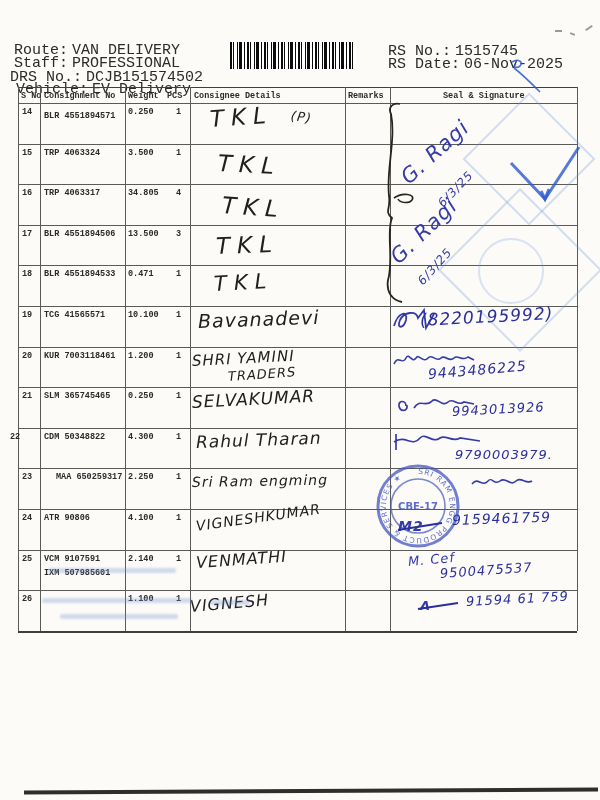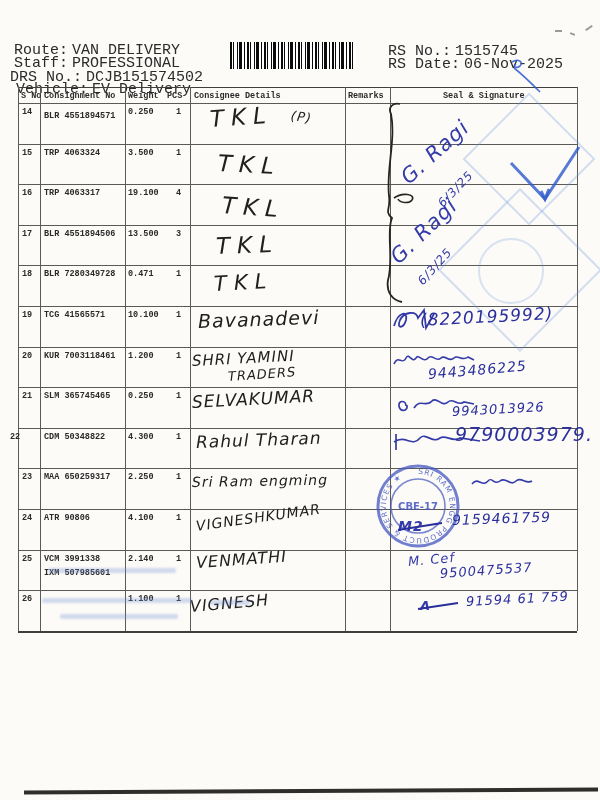--- a/index.html
+++ b/index.html
@@ -101,30 +101,30 @@
   <span class="t" style="left:128px;top:107px">0.250</span>
   <span class="t" style="left:176px;top:107px">1</span>
 
   <span class="t" style="left:22px;top:148px">15</span>
   <span class="t" style="left:44px;top:148px">TRP 4063324</span>
   <span class="t" style="left:128px;top:148px">3.500</span>
   <span class="t" style="left:176px;top:148px">1</span>
 
   <span class="t" style="left:22px;top:188px">16</span>
   <span class="t" style="left:44px;top:188px">TRP 4063317</span>
-  <span class="t" style="left:128px;top:188px">19.100</span>
+  <span class="t" style="left:128px;top:188px">34.805</span>
   <span class="t" style="left:176px;top:188px">4</span>
 
   <span class="t" style="left:22px;top:229px">17</span>
   <span class="t" style="left:44px;top:229px">BLR 4551894506</span>
   <span class="t" style="left:128px;top:229px">13.500</span>
   <span class="t" style="left:176px;top:229px">3</span>
 
   <span class="t" style="left:22px;top:269px">18</span>
-  <span class="t" style="left:44px;top:269px">BLR 7280349728</span>
+  <span class="t" style="left:44px;top:269px">BLR 4551894533</span>
   <span class="t" style="left:128px;top:269px">0.471</span>
   <span class="t" style="left:176px;top:269px">1</span>
 
   <span class="t" style="left:22px;top:310px">19</span>
   <span class="t" style="left:44px;top:310px">TCG 41565571</span>
   <span class="t" style="left:128px;top:310px">10.100</span>
   <span class="t" style="left:176px;top:310px">1</span>
 
   <span class="t" style="left:22px;top:351px">20</span>
   <span class="t" style="left:44px;top:351px">KUR 7003118461</span>
@@ -135,31 +135,31 @@
   <span class="t" style="left:44px;top:391px">SLM 365745465</span>
   <span class="t" style="left:128px;top:391px">0.250</span>
   <span class="t" style="left:176px;top:391px">1</span>
 
   <span class="t" style="left:10px;top:432px">22</span>
   <span class="t" style="left:44px;top:432px">CDM 50348822</span>
   <span class="t" style="left:128px;top:432px">4.300</span>
   <span class="t" style="left:176px;top:432px">1</span>
 
   <span class="t" style="left:22px;top:472px">23</span>
-  <span class="t" style="left:44px;top:472px">MAA 650259317</span>
+  <span class="t" style="left:56px;top:472px">MAA 650259317</span>
   <span class="t" style="left:128px;top:472px">2.250</span>
   <span class="t" style="left:176px;top:472px">1</span>
 
   <span class="t" style="left:22px;top:513px">24</span>
   <span class="t" style="left:44px;top:513px">ATR 90806</span>
   <span class="t" style="left:128px;top:513px">4.100</span>
   <span class="t" style="left:176px;top:513px">1</span>
 
   <span class="t" style="left:22px;top:554px">25</span>
-  <span class="t" style="left:44px;top:554px">VCM 3991338</span>
+  <span class="t" style="left:44px;top:554px">VCM 9107591</span>
   <span class="t" style="left:128px;top:554px">2.140</span>
   <span class="t" style="left:176px;top:554px">1</span>
 
   <span class="t" style="left:22px;top:594px">26</span>
   <span class="t" style="left:44px;top:568px">IXM 507985601</span>
   <span class="t" style="left:128px;top:594px">1.100</span>
   <span class="t" style="left:176px;top:594px">1</span>
 
   <span class="hw tkl" style="left:210px;top:106px;transform:rotate(-4deg)">TKL</span>
   <span class="hw" style="left:291px;top:108px;font-size:13px;transform:rotate(8deg)">(P)</span>
@@ -206,21 +206,21 @@
   <span class="hw ink2" style="left:428px;top:366px;font-size:14px;transform:rotate(-5deg)">9443486225</span>
 
   <svg class="scb" style="left:396px;top:394px" width="80" height="26" viewBox="0 0 80 26">
     <path d="M10,12 C10,6 2,6 3,12 C4,18 12,18 11,11 M18,14 C24,4 30,14 36,7 C41,2 46,14 52,8 C57,3 62,13 68,8 L78,10" fill="none" stroke="#343ba8" stroke-width="1.7"></path>
   </svg>
   <span class="hw ink2" style="left:452px;top:404px;font-size:13px;transform:rotate(-3deg)">9943013926</span>
 
   <svg class="scb" style="left:392px;top:430px" width="90" height="26" viewBox="0 0 90 26">
     <path d="M4,4 L4,20 M2,12 C14,4 20,18 28,8 C34,2 40,14 48,8 C54,4 60,13 68,8 L88,11" fill="none" stroke="#343ba8" stroke-width="1.7"></path>
   </svg>
-  <span class="hw ink2" style="left:455px;top:423px;font-size:19px">9790003979.</span>
+  <span class="hw ink2" style="left:455px;top:447px;font-size:13px">9790003979.</span>
 
   <svg class="scb" style="left:375px;top:463px" width="86" height="86" viewBox="0 0 86 86">
     <circle cx="43" cy="43" r="40" fill="none" stroke="#4356c0" stroke-width="3" opacity=".75"></circle>
     <circle cx="43" cy="43" r="27" fill="none" stroke="#4356c0" stroke-width="1.6" opacity=".7"></circle>
     <defs>
         <path id="ringp" d="M43,11 A32,32 0 1 1 42.9,11" fill="none"></path>
       </defs>
     <text font-size="7.5" font-family="DejaVu Sans, sans-serif" fill="#4356c0" opacity=".85" letter-spacing="1">
       <textPath href="#ringp">SRI RAM ENGG PRODUCT &amp; SERVICES ★</textPath>
     </text>

